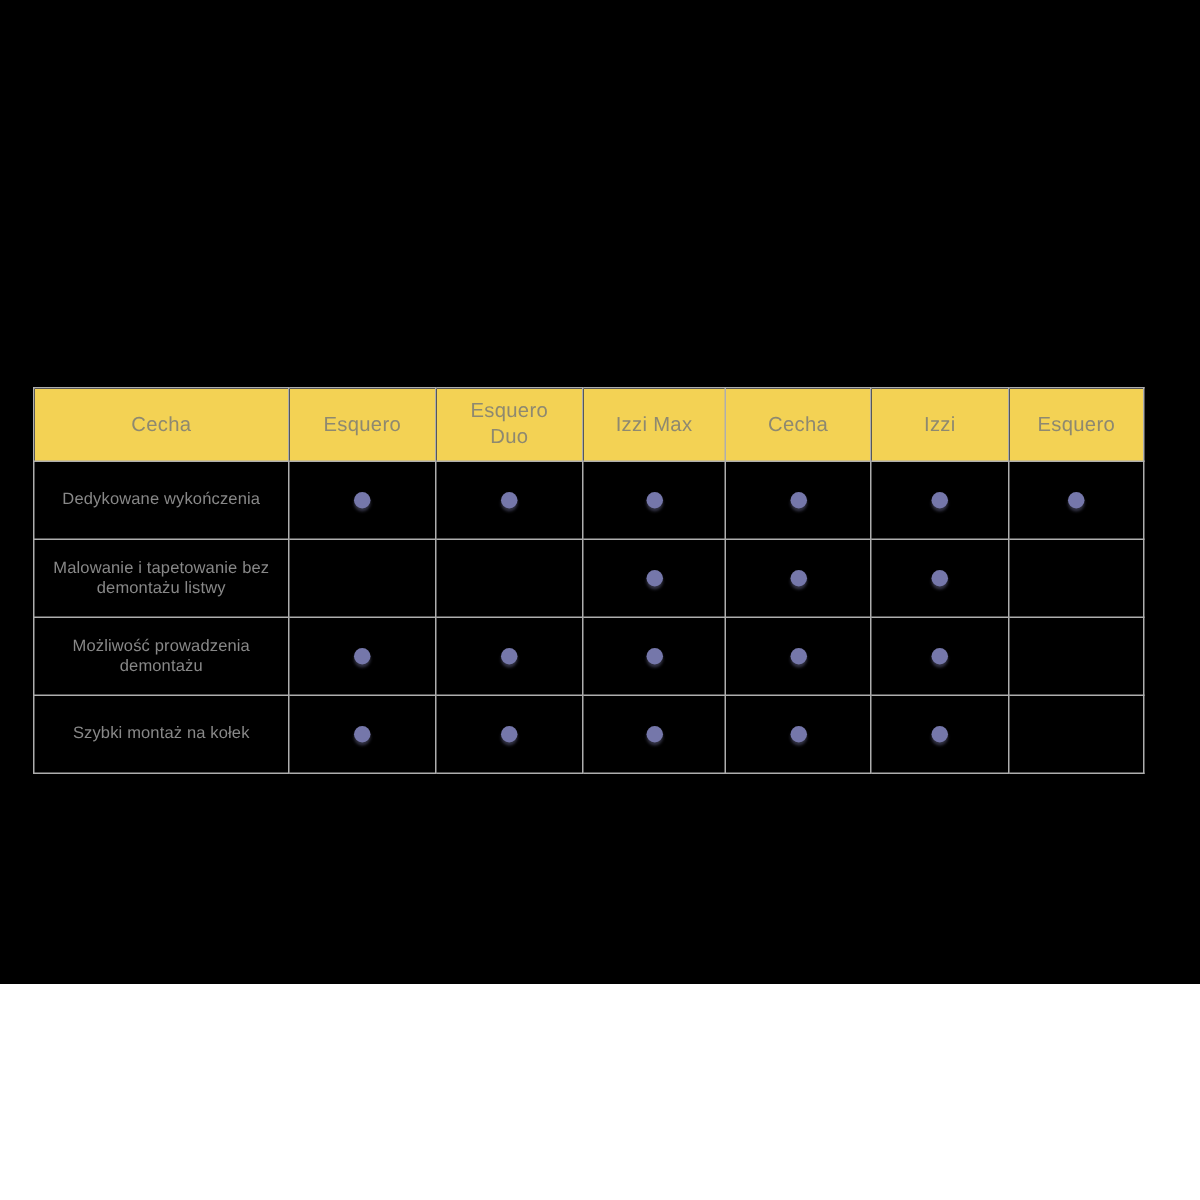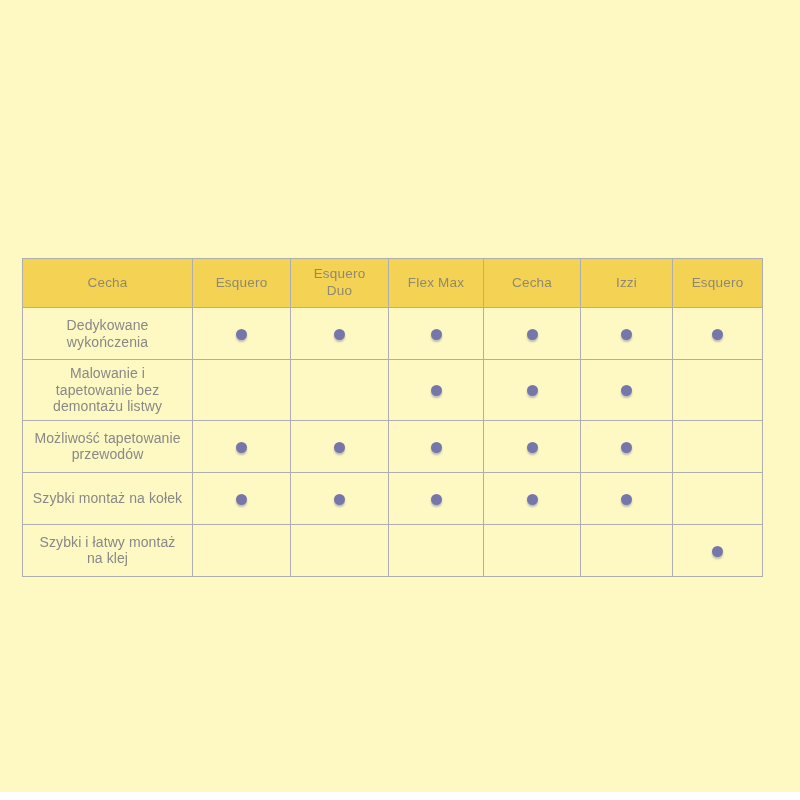--- a/index.html
+++ b/index.html
@@ -7,22 +7,22 @@
     padding: 0;
     background: #ffffff;
     width: 800px;
     height: 800px;
     font-family: "Liberation Sans", sans-serif;
     -webkit-font-smoothing: antialiased;
   }
   .page {
     position: relative;
     width: 800px;
-    height: 792px;
-    background: #fef9c3;
+    height: 656px;
+    background: #000000;
     overflow: hidden;
   }
   .table-wrap {
     position: absolute;
     left: 22px;
     top: 258px;
   }
   table.compare {
     border-collapse: collapse;
     table-layout: fixed;
@@ -42,21 +42,21 @@
     font-weight: 400;
     font-size: 13.5px;
     line-height: 1.25;
     height: 44px;
     padding: 2px 4px;
     white-space: pre-line;
     letter-spacing: 0.2px;
   }
   tbody td {
     color: #888888;
-    font-size: 14px;
+    font-size: 11px;
     line-height: 1.18;
     padding: 5px 7px;
     height: 41px;
     letter-spacing: 0.1px;
   }
   tbody td.feature-cell {
     padding-left: 8px;
     padding-right: 8px;
   }
   .dot {
@@ -83,21 +83,21 @@
         <col style="width:97px">
         <col style="width:92px">
         <col style="width:90px">
       </colgroup>
       <thead>
         <tr>
           <th>Cecha</th>
           <th>Esquero</th>
           <th>Esquero
 Duo</th>
-          <th>Flex Max</th>
+          <th>Izzi Max</th>
           <th>Cecha</th>
           <th>Izzi</th>
           <th>Esquero</th>
         </tr>
       </thead>
       <tbody>
           <tr>
             <td class="feature-cell">Dedykowane wykończenia</td>
             <td class="dot-cell"><span class="dot"></span></td>
             <td class="dot-cell"><span class="dot"></span></td>
@@ -109,42 +109,33 @@
           <tr>
             <td class="feature-cell">Malowanie i tapetowanie bez demontażu listwy</td>
             <td class="dot-cell"></td>
             <td class="dot-cell"></td>
             <td class="dot-cell"><span class="dot"></span></td>
             <td class="dot-cell"><span class="dot"></span></td>
             <td class="dot-cell"><span class="dot"></span></td>
             <td class="dot-cell"></td>
           </tr>
           <tr>
-            <td class="feature-cell">Możliwość tapetowanie przewodów</td>
+            <td class="feature-cell">Możliwość prowadzenia demontażu</td>
             <td class="dot-cell"><span class="dot"></span></td>
             <td class="dot-cell"><span class="dot"></span></td>
             <td class="dot-cell"><span class="dot"></span></td>
             <td class="dot-cell"><span class="dot"></span></td>
             <td class="dot-cell"><span class="dot"></span></td>
             <td class="dot-cell"></td>
           </tr>
           <tr>
             <td class="feature-cell">Szybki montaż na kołek</td>
             <td class="dot-cell"><span class="dot"></span></td>
             <td class="dot-cell"><span class="dot"></span></td>
             <td class="dot-cell"><span class="dot"></span></td>
             <td class="dot-cell"><span class="dot"></span></td>
             <td class="dot-cell"><span class="dot"></span></td>
             <td class="dot-cell"></td>
           </tr>
-          <tr>
-            <td class="feature-cell">Szybki i łatwy montaż na klej</td>
-            <td class="dot-cell"></td>
-            <td class="dot-cell"></td>
-            <td class="dot-cell"></td>
-            <td class="dot-cell"></td>
-            <td class="dot-cell"></td>
-            <td class="dot-cell"><span class="dot"></span></td>
-          </tr>
         </tbody>
     </table>
   </div>
 </div>
 
 </body></html>

